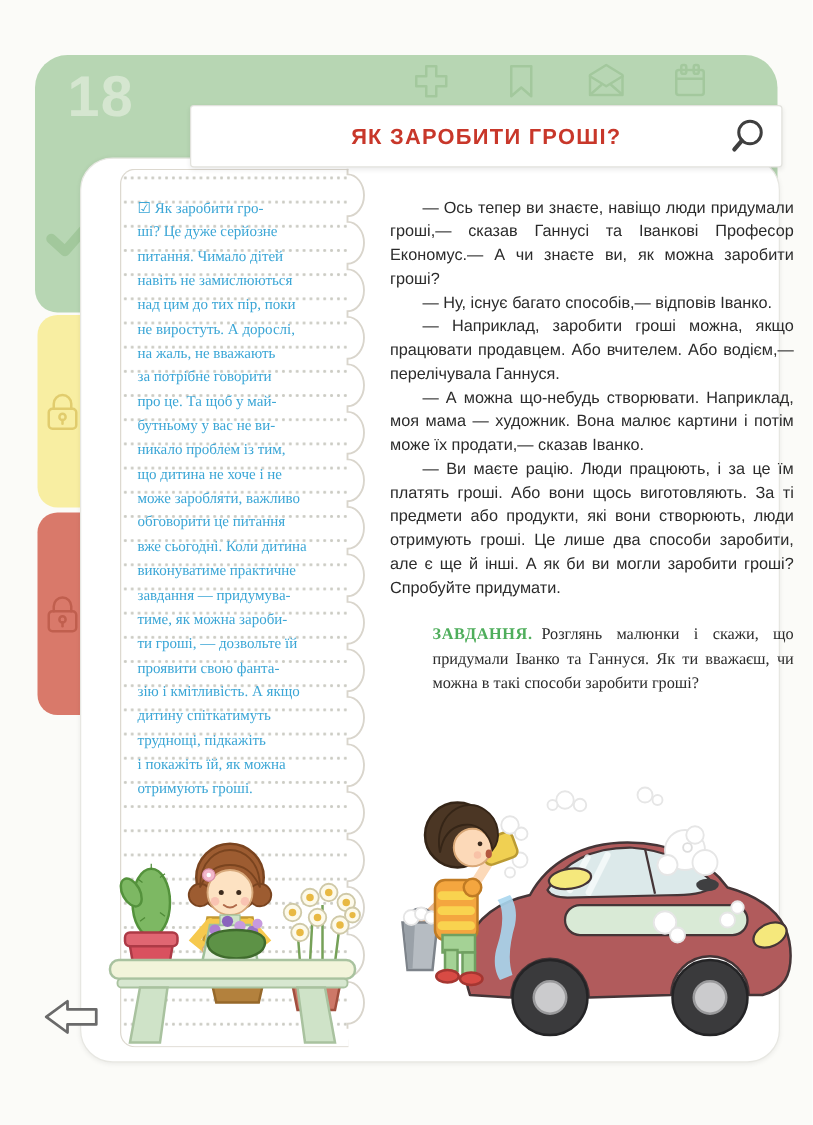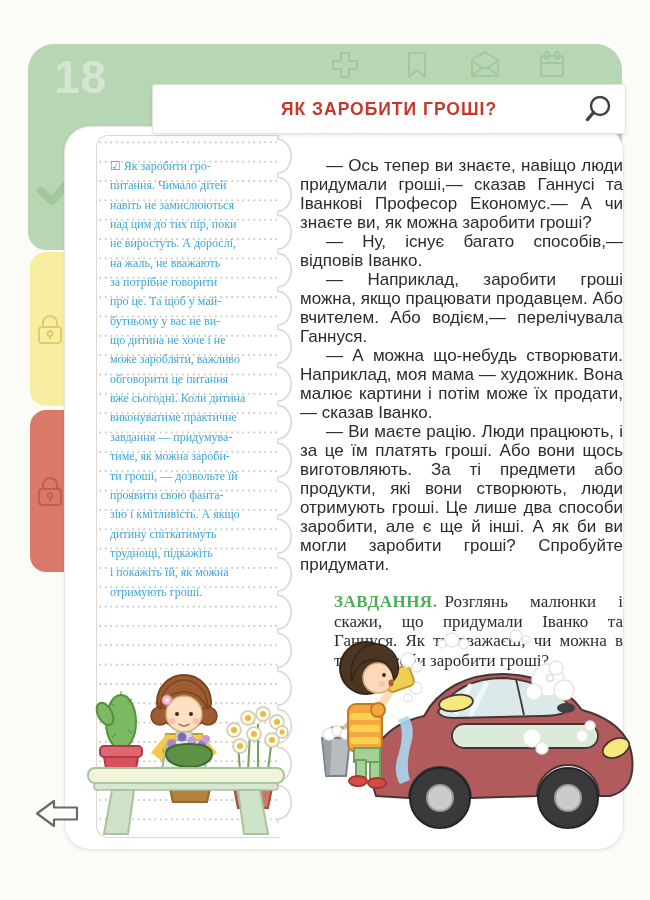--- a/index.html
+++ b/index.html
@@ -33,22 +33,22 @@
   .note-page{position:absolute;left:96px;top:135px;width:182px;height:701px;background:#fff;
              border:1.5px solid #ddd9d0;border-right:none;border-radius:12px 0 0 12px;
              background-image:radial-gradient(circle,#ccccc4 1px,transparent 1.3px);
              background-size:5.5px 19.35px;background-position:6px 16px;z-index:2;}
   .scallop{position:absolute;left:276px;top:134px;width:34px;height:704px;z-index:3;}
   .hand{position:absolute;left:110px;top:157px;z-index:4;color:#3ba6d6;
         font-family:Liberation Serif, serif;font-size:12px;}
   .hand .hl{height:19.35px;line-height:19.35px;white-space:nowrap;}
 
   
-  .right-col{position:absolute;left:300px;top:156px;width:323px;z-index:4;color:#2b2b2b;
-             font-size:17px;line-height:19px;font-weight:500;}
+  .right-col{position:absolute;left:312px;top:156px;width:323px;z-index:4;color:#2b2b2b;
+             font-size:13px;line-height:19px;font-weight:500;}
   .right-col p{margin:0;text-indent:26px;text-align:justify;}
   .task{margin:18px 0 0 34px;text-align:justify;line-height:19.5px;font-family:Liberation Serif, serif;}
   .task-label{color:#4fae5c;font-weight:700;letter-spacing:.5px;margin-right:7px;}
 
   .illus{position:absolute;z-index:4;}
   .flowers{left:82px;top:658px;}
   .carwash{left:320px;top:628px;}
   .back{position:absolute;left:34px;top:798px;width:46px;height:32px;z-index:7;cursor:pointer;}
 </style>
 </head>
@@ -117,28 +117,30 @@
   </div>
 
   <div class="note-page"></div>
   <svg class="scallop" viewBox="0 0 34 704">
     <path id="scallop-path" d="M2 1 v4.5 a13 16.5 0 0 1 0 33.5 v4.5 a13 16.5 0 0 1 0 33.5 v4.5 a13 16.5 0 0 1 0 33.5 v4.5 a13 16.5 0 0 1 0 33.5 v4.5 a13 16.5 0 0 1 0 33.5 v4.5 a13 16.5 0 0 1 0 33.5 v4.5 a13 16.5 0 0 1 0 33.5 v4.5 a13 16.5 0 0 1 0 33.5 v4.5 a13 16.5 0 0 1 0 33.5 v4.5 a13 16.5 0 0 1 0 33.5 v4.5 a13 16.5 0 0 1 0 33.5 v4.5 a13 16.5 0 0 1 0 33.5 v4.5 a13 16.5 0 0 1 0 33.5 v4.5 a13 16.5 0 0 1 0 33.5 v4.5 a13 16.5 0 0 1 0 33.5 v4.5 a13 16.5 0 0 1 0 33.5 v4.5 a13 16.5 0 0 1 0 33.5 v4.5 a13 16.5 0 0 1 0 33.5 v4" fill="#ffffff" stroke="#d9d5cc" stroke-width="1.5"></path>
   </svg>
 
   <div class="hand">
 
   <div class="hl">☑ Як заробити гро-</div>
+      <div class="hl">ші? Це дуже серйозне</div>
       <div class="hl">питання. Чимало дітей</div>
       <div class="hl">навіть не замислюються</div>
       <div class="hl">над цим до тих пір, поки</div>
       <div class="hl">не виростуть. А дорослі,</div>
       <div class="hl">на жаль, не вважають</div>
       <div class="hl">за потрібне говорити</div>
       <div class="hl">про це. Та щоб у май-</div>
       <div class="hl">бутньому у вас не ви-</div>
+      <div class="hl">никало проблем із тим,</div>
       <div class="hl">що дитина не хоче і не</div>
       <div class="hl">може заробляти, важливо</div>
       <div class="hl">обговорити це питання</div>
       <div class="hl">вже сьогодні. Коли дитина</div>
       <div class="hl">виконуватиме практичне</div>
       <div class="hl">завдання — придумува-</div>
       <div class="hl">тиме, як можна зароби-</div>
       <div class="hl">ти гроші, — дозвольте їй</div>
       <div class="hl">проявити свою фанта-</div>
       <div class="hl">зію і кмітливість. А якщо</div>

